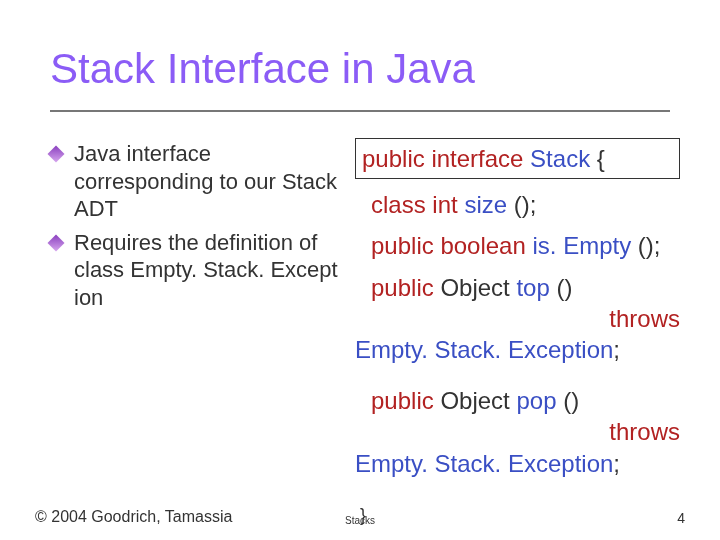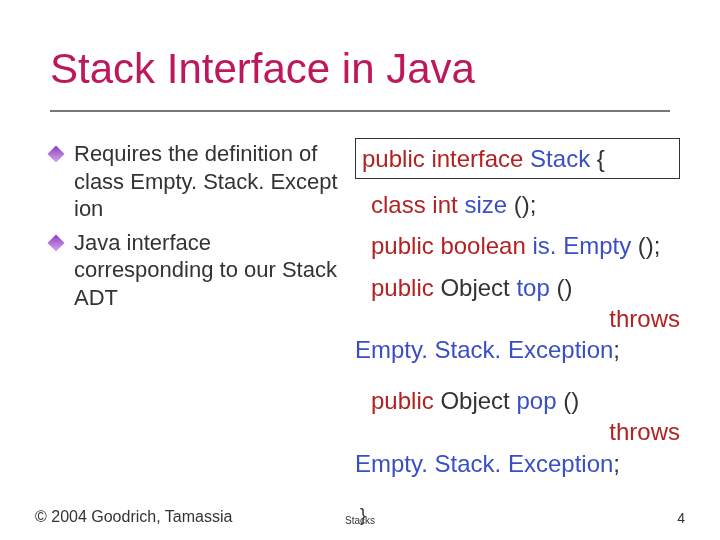--- a/index.html
+++ b/index.html
@@ -17,21 +17,21 @@
     height: 540px;
     position: relative;
     box-sizing: border-box;
   }
   .title {
     position: absolute;
     left: 50px;
     top: 45px;
     font-family: "Comic Sans MS", cursive, sans-serif;
     font-size: 42px;
-    color: #be185d;
+    color: #8b5cf6;
   }
   .rule {
     position: absolute;
     left: 50px;
     top: 110px;
     width: 620px;
     height: 0;
     border-top: 2px solid #777;
   }
   .left-col {
@@ -118,27 +118,27 @@
 
 <div class="slide">
 
   <div class="title">Stack Interface in Java</div>
   <div class="rule"></div>
 
   <div class="left-col">
 
     <div class="bullet">
       <span class="diamond"></span>
+      <span>Java interface corresponding to our Stack ADT</span>
+    </div>
+
+    <div class="bullet">
+      <span class="diamond"></span>
       <span>Requires the definition of class </span>
       <span class="mono">Empty. Stack. Except ion</span>
-    </div>
-
-    <div class="bullet">
-      <span class="diamond"></span>
-      <span>Java interface corresponding to our Stack ADT</span>
     </div>
 
 
   </div>
 
   <div class="right-col">
     <div class="box">
       <p class="codep">
         <span class="kw-red">public interface</span>
         <span> </span>

